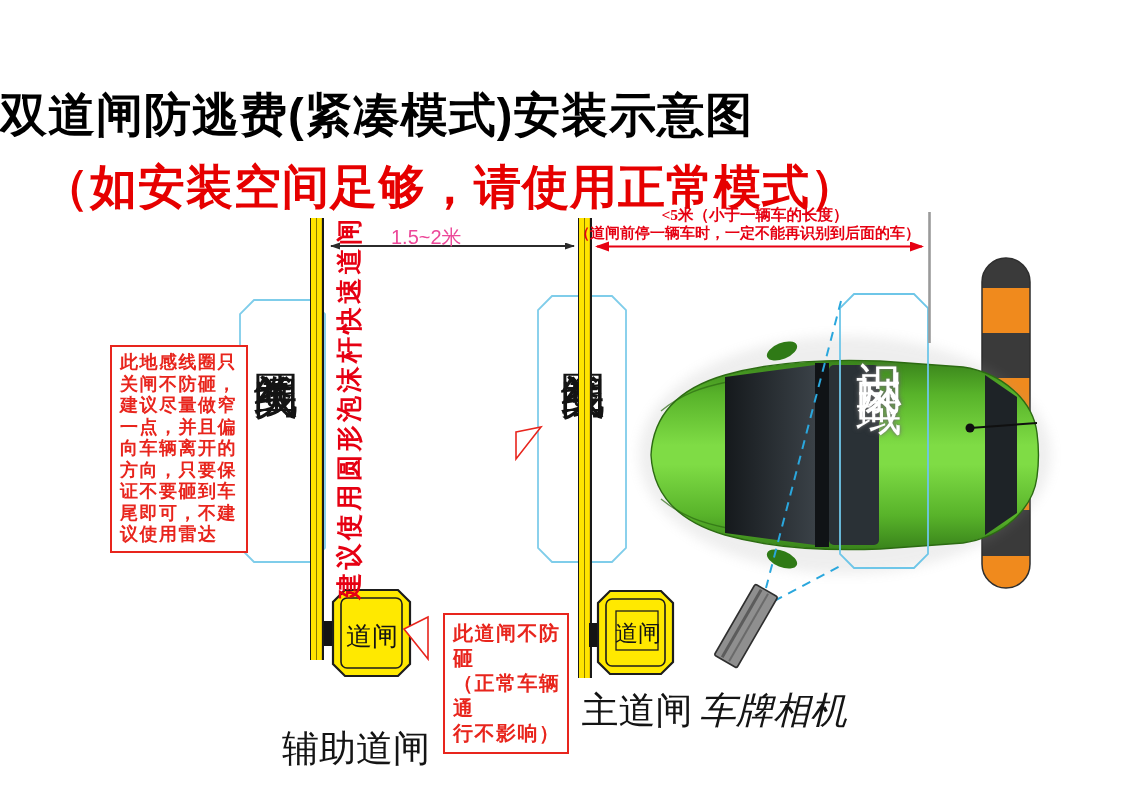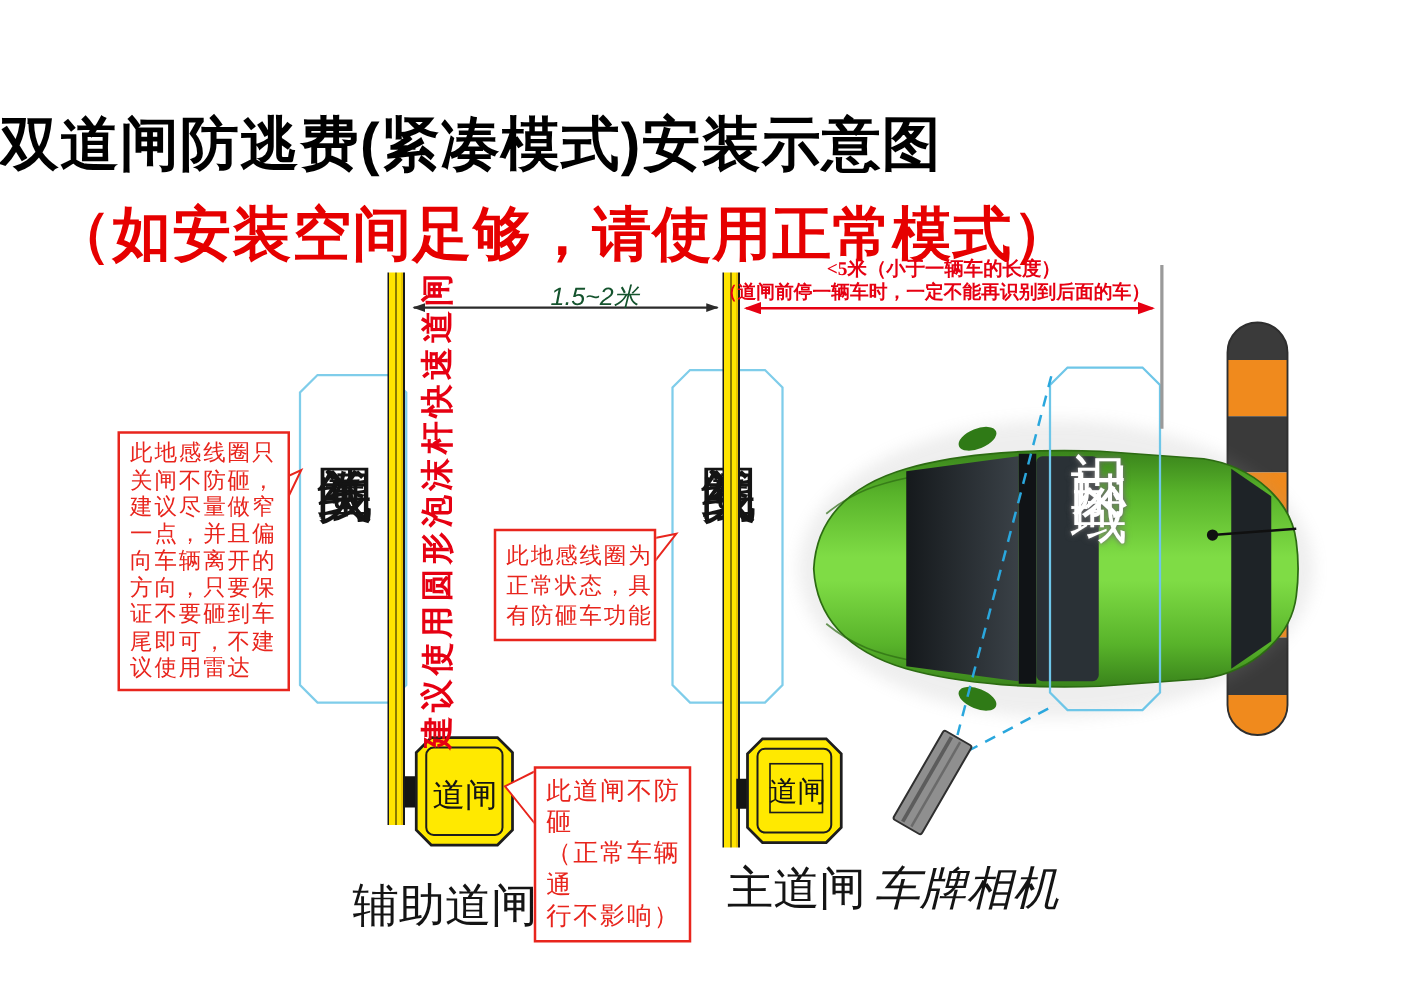--- a/index.html
+++ b/index.html
@@ -3,53 +3,53 @@
 <meta charset="utf-8">
 <style>
   html,body{margin:0;padding:0;background:#fff;}
   .stage{position:relative;width:1122px;height:793px;background:#fff;overflow:hidden;
          font-family:"Liberation Sans",sans-serif;}
   .abs{position:absolute;}
   .title{left:0;top:84px;width:1122px;text-align:left;font-size:47px;font-weight:700;
          color:#000000;letter-spacing:1px;z-index:6;}
   .subtitle{left:0;top:156px;width:900px;text-align:center;font-size:47px;font-weight:700;
          color:#e60000;letter-spacing:1px;z-index:6;}
-  .dim-label{left:391px;top:224px;width:120px;text-align:right;font-size:20px;color:#14532d;z-index:6;font-style:italic;}
+  .dim-label{left:391px;top:224px;width:120px;text-align:left;font-size:20px;color:#ec4899;z-index:6;}
   .red-line1{left:600px;top:205px;width:310px;text-align:center;font-size:15.5px;color:#e60012;
          font-family:Liberation Serif, serif;font-weight:700;z-index:6;}
   .red-line2{left:575px;top:224px;width:345px;text-align:right;font-size:15px;color:#e60012;
          font-family:"Liberation Serif",serif;font-weight:700;letter-spacing:0px;z-index:6;}
   .pole{width:14px;background:linear-gradient(90deg,#191919 0 1.5px,#ffe400 1.5px 6px,
          #8a7a00 6px 7.5px,#ffe400 7.5px 11px,#e8c400 11px 12.5px,#191919 12.5px 14px);z-index:4;}
   .pole-left{left:310px;top:218px;height:442px;}
   .pole-right{left:578px;top:218px;height:460px;}
   .vtext{writing-mode:vertical-rl;text-orientation:upright;line-height:1;z-index:3;
          font-family:"Liberation Serif",serif;}
   .coil-text{font-size:45px;color:#141414;letter-spacing:0px;}
   .coil-text-left{left:253px;top:338px;}
   .coil-text-mid{left:560px;top:338px;}
   .recog-text{left:856px;top:326px;font-size:45px;letter-spacing:10px;color:#fff;
          text-shadow:0 0 5px rgba(110,110,110,.95),0 0 2px rgba(130,130,130,.9);z-index:3;}
   .pole-note{left:332px;top:599px;transform:rotate(-90deg);transform-origin:0 0;
          white-space:nowrap;font-size:26px;font-weight:700;letter-spacing:3.5px;color:#e60012;
          font-family:"Liberation Serif",serif;z-index:6;}
   .callout{border:2px solid #e8251d;color:#e8251d;background:#fff;white-space:pre-line;
-         font-family:"Liberation Serif",serif;font-weight:400;z-index:6;}
+         font-family:"Liberation Serif",serif;font-weight:700;z-index:6;margin-left:16px;}
   .callout-left{left:94px;top:345px;width:126px;padding:5px 0 5px 8px;font-size:18px;
          line-height:21.5px;letter-spacing:1.5px;}
   .callout-mid{left:395px;top:423px;width:118px;padding:7px 0 7px 8px;font-size:18px;
          line-height:24px;letter-spacing:1.5px;}
   .callout-gate{left:427px;top:613px;width:114px;padding:6px 0 6px 8px;font-size:20px;
          line-height:25px;letter-spacing:1.5px;}
   .gate-box-label{text-align:center;font-family:Liberation Serif, serif;color:#141414;z-index:6;}
   .gate-box-label-aux{left:336px;top:619px;width:72px;font-size:26px;}
   .gate-box-label-main{left:602px;top:618px;width:72px;font-size:23px;}
   .name-label{text-align:center;font-size:37px;color:#141414;z-index:6;
          font-family:"Liberation Serif",serif;}
-  .name-aux{left:256px;top:700px;width:200px;}
+  .name-aux{left:256px;top:724px;width:200px;}
   .name-main{left:537px;top:686px;width:200px;}
   .name-camera{left:673px;top:686px;width:200px;font-style:italic;}
   svg.layer{position:absolute;left:0;top:0;}
   .z1{z-index:1}.z2{z-index:2}.z5{z-index:5}
 </style>
 </head>
 <body>
 
 <div class="stage">
 
@@ -175,23 +175,20 @@
 
   <div class="abs callout callout-left">此地感线圈只
 关闸不防砸，
 建议尽量做窄
 一点，并且偏
 向车辆离开的
 方向，只要保
 证不要砸到车
 尾即可，不建
 议使用雷达</div>
-  <div class="abs callout callout-mid">此地感线圈为
-正常状态，具
-有防砸车功能</div>
   <div class="abs callout callout-gate">此道闸不防砸
 （正常车辆通
 行不影响）</div>
 
   <div class="abs gate-box-label gate-box-label-aux">道闸</div>
   <div class="abs gate-box-label gate-box-label-main">道闸</div>
 
   <div class="abs name-label name-aux">辅助道闸</div>
   <div class="abs name-label name-main">主道闸</div>
   <div class="abs name-label name-camera">车牌相机</div>

